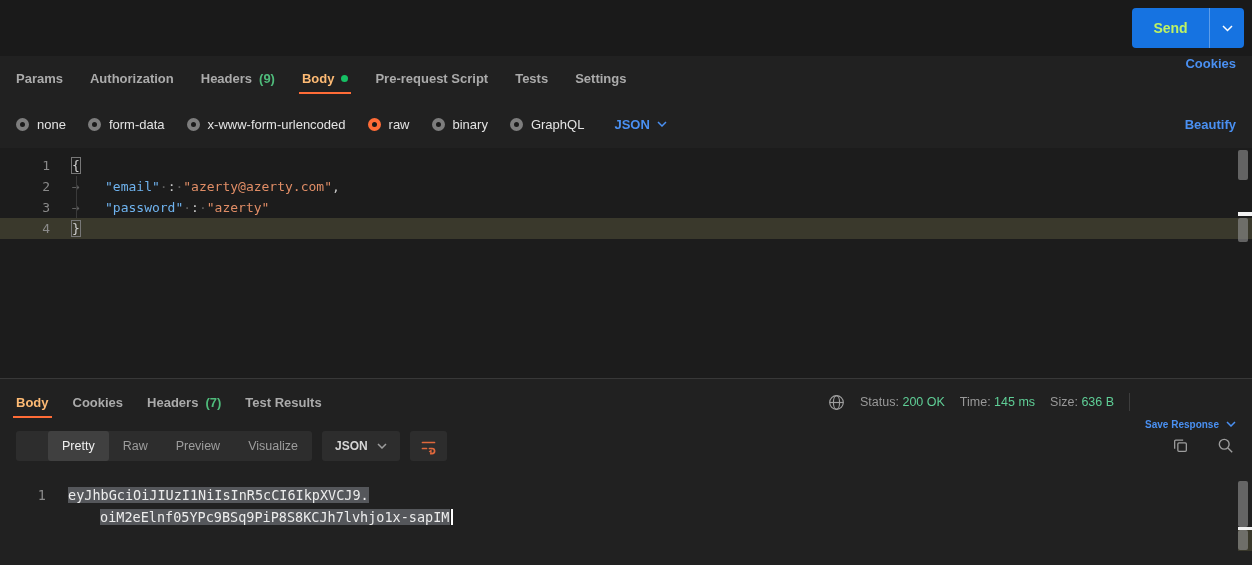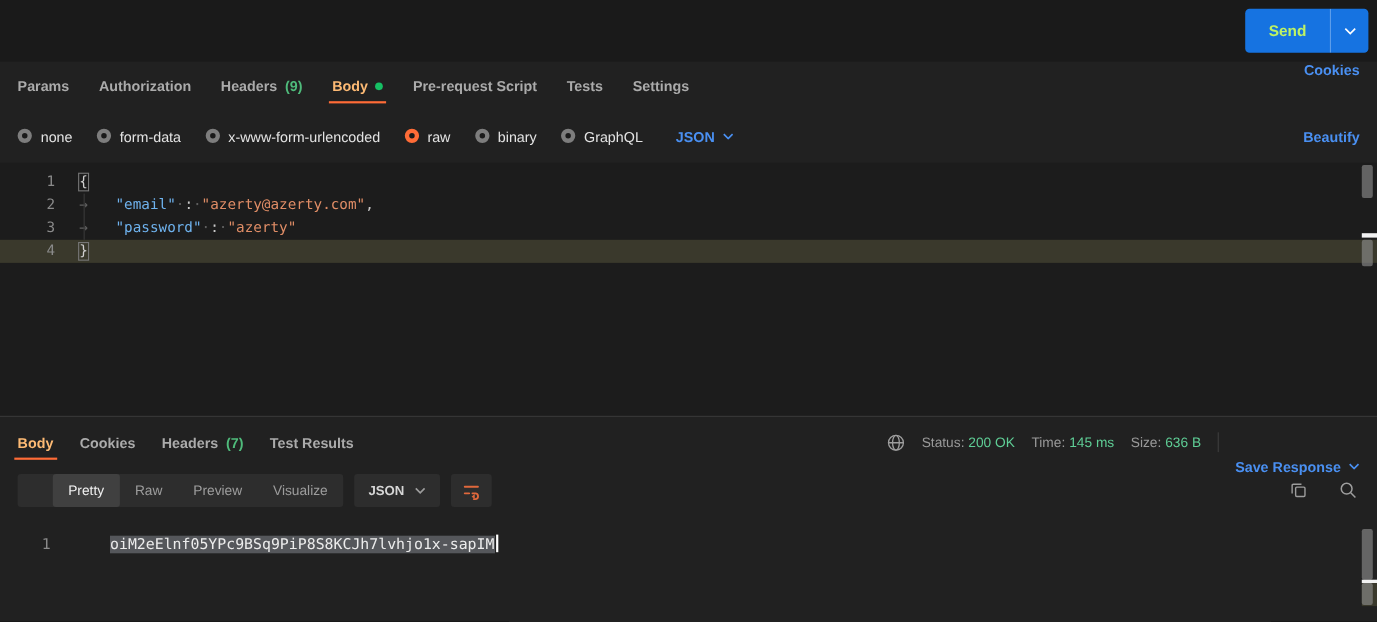--- a/index.html
+++ b/index.html
@@ -44,21 +44,21 @@
   .tab-count { color:#4fbb7b; }
   .mod-dot { width:7px; height:7px; border-radius:50%; background:#16c064; }
   .link { color:#4a90f2; font-weight:600; cursor:pointer; }
   .req-tabs .link, .opt-row .link { margin-left:auto; }
 
   
   .opt-row {
     position:absolute; left:0; top:100px; width:100%; height:48px;
     display:flex; align-items:center; padding:0 16px; gap:22px;
   }
-  .mode { display:flex; align-items:flex-start; gap:8px; color:#e3e3e3; cursor:pointer; }
+  .mode { display:flex; align-items:center; gap:8px; color:#e3e3e3; cursor:pointer; }
   .radio { width:13px; height:13px; border-radius:50%; border:4px solid #7d7d7d; background:#1a1a1a; }
   .mode.selected .radio { border-color:#ff6c37; }
   .lang-select { display:flex; align-items:center; gap:7px; color:#4a90f2; font-weight:600; margin-left:8px; cursor:pointer; }
 
   
   .editor {
     position:absolute; left:0; top:148px; width:100%; height:230px;
     background:#1c1c1c; font-family:"DejaVu Sans Mono", monospace; font-size:13px; line-height:21px;
     padding-top:7px;
   }
@@ -80,21 +80,21 @@
   .sb-band  { position:absolute; background:#3a392c; }
 
   
   .resp { position:absolute; left:0; top:378px; width:100%; height:187px; border-top:1px solid #383838; }
   .resp-tabs { position:absolute; left:0; top:0; width:100%; height:46px; display:flex; align-items:center; padding:0 16px; gap:24px; }
   .resp-tabs .rtab { height:100%; }
   .resp-tabs .rtab.active::after { bottom:7px; }
   .resp-meta { margin-left:auto; display:flex; align-items:center; gap:15px; font-size:12.5px; color:#999; }
   .meta-val { color:#5fce96; }
   .meta-divider { width:1px; height:18px; background:#3d3d3d; }
-  .save-resp { display:flex; align-items:center; gap:7px; color:#4a90f2; font-weight:600; font-size:13px; cursor:pointer;margin-top:44px; }
+  .save-resp { display:flex; align-items:center; gap:7px; color:#4a90f2; font-weight:600; font-size:10px; cursor:pointer;margin-top:44px; }
 
   .resp-toolbar { position:absolute; left:16px; top:52px; display:flex; gap:10px; }
   .pill-group { display:flex; background:#2d2d2d; border-radius:3px;padding-left:32px; }
   .pill { padding:8px 14px; font-size:12.5px; color:#9d9d9d; cursor:pointer; border-radius:3px; }
   .pill.active { background:#404040; color:#f0f0f0; }
   .lang-pill { display:flex; align-items:center; gap:9px; background:#2d2d2d; border-radius:3px; padding:0 13px; color:#d6d6d6; font-weight:600; font-size:12px; cursor:pointer; }
   .wrap-pill { width:37px; background:#2d2d2d; border-radius:3px; display:flex; align-items:center; justify-content:center; cursor:pointer; }
   .resp-icons { position:absolute; right:18px; top:58px; display:flex; gap:28px; color:#9d9d9d; }
   .resp-icons span { cursor:pointer; }
 
@@ -292,20 +292,21 @@
             <circle cx="6.8" cy="6.8" r="4.6"></circle>
               <path d="M10.3 10.3 L14.3 14.3"></path>
           </g>
         </svg>
       </span>
     </div>
 
     <div class="resp-body">
       <span class="resp-gutter">1</span>
       <div class="resp-code" id="resp-token-lines">
+          <div class="tok-line"><span class="sel">eyJhbGciOiJIUzI1NiIsInR5cCI6IkpXVCJ9.</span></div>
           <div class="tok-line indent"><span class="sel">oiM2eElnf05YPc9BSq9PiP8S8KCJh7lvhjo1x-sapIM</span><span class="cursor"></span></div>
         </div>
       <div class="sb-thumb" style="right:4px; top:2px; width:10px; height:46px;"></div>
       <div class="sb-mark" style="right:0; top:48px; width:14px; height:3px;"></div>
       <div class="sb-band" style="right:0; top:51px; width:14px; height:21px;"></div>
       <div class="sb-thumb" style="right:4px; top:51px; width:10px; height:20px;"></div>
     </div>
   </div>
 
 </div>

